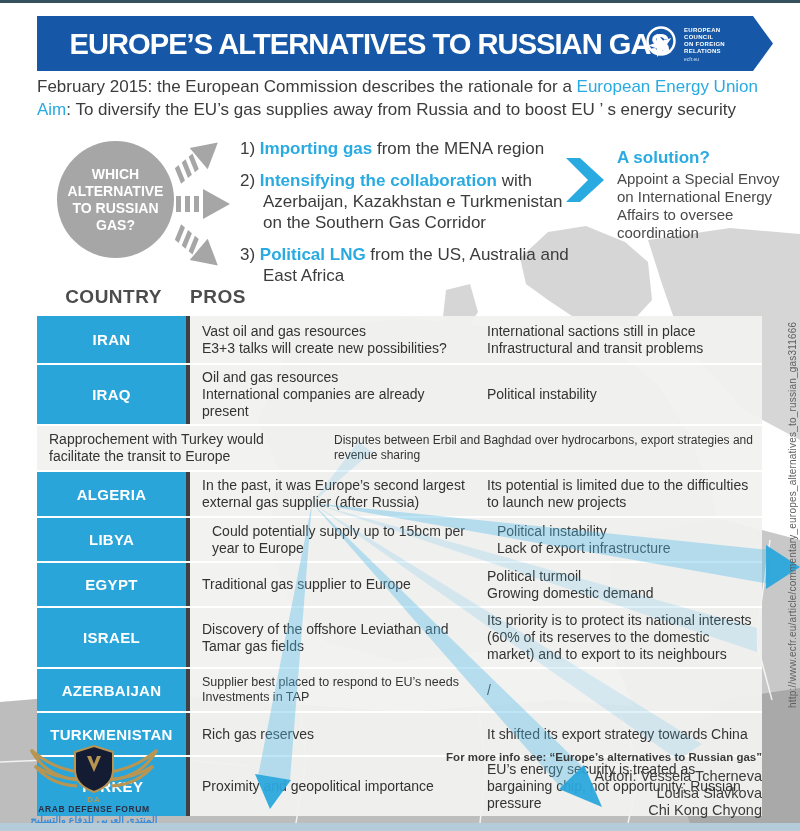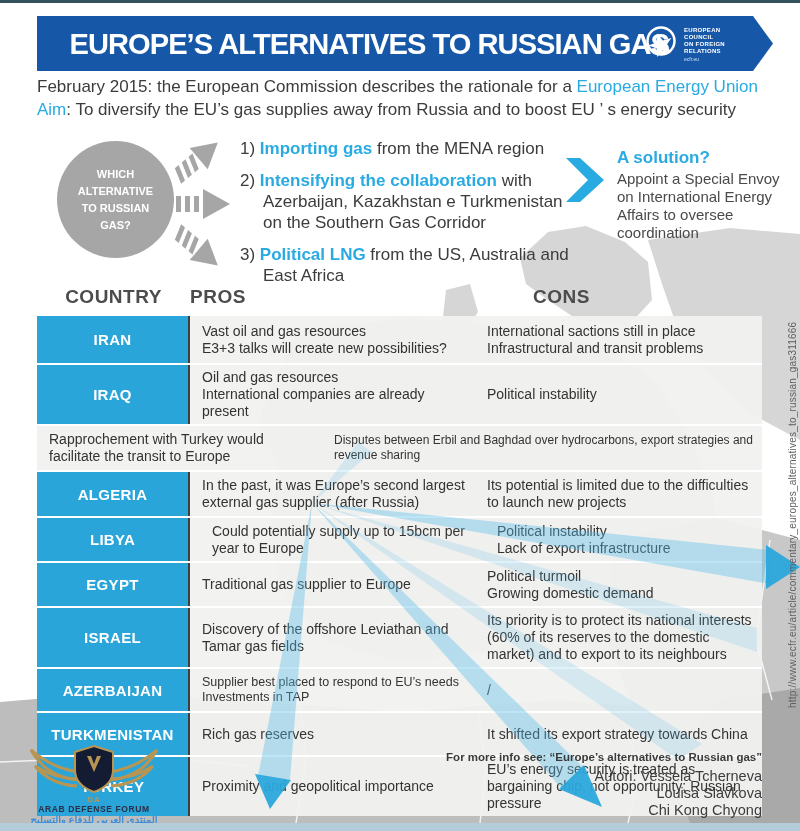--- a/index.html
+++ b/index.html
@@ -34,21 +34,21 @@
 
   
   #intro { left:37px; top:75px; width:740px; font-size:17px; line-height:23px; color:#3c3c3c; z-index:4; }
   .cy { color:#29abe2; }
   b.cy { font-weight:700; }
 
   
   #q-circle {
     left:57px; top:141px; width:117px; height:117px; border-radius:50%; background:#a6a6a6;
     display:flex; align-items:center; justify-content:center; text-align:center;
-    color:#fff; font-weight:700; font-size:11px; line-height:17px; white-space:pre-line; z-index:4;
+    color:#fff; font-weight:700; font-size:14px; line-height:17px; white-space:pre-line; z-index:4;
   }
   #fan-arrows { left:168px; top:136px; z-index:4; }
 
   
   #alt-list { left:240px; top:138px; width:340px; font-size:17px; line-height:21px; color:#3c3c3c; z-index:4; }
   .alt { padding-left:23px; text-indent:-23px; margin-bottom:11px; }
 
   
   #solution-chevron { left:566px; top:158px; z-index:4; }
 
@@ -61,21 +61,21 @@
   #col-headers { left:37px; top:286px; width:725px; display:flex; z-index:4;
     font-weight:700; font-size:19px; color:#4c4c4c; letter-spacing:.5px; }
   #hd-country { width:153px; text-align:center; }
   #hd-pros  { width:285px; text-align:left; }
   #hd-cons  { flex:1; padding-left:58px; }
 
   #rows { left:37px; top:316px; width:725px; z-index:2; }
   .row { display:flex; align-items:stretch; background:rgba(241,241,240,0.95); border-top:2px solid rgba(255,255,255,0.95); }
   .row:first-child { border-top:none; }
   .cc {
-    width:153px; background:#29a5da; border-right:2px solid #404040;
+    width:153px; background:#29a5da; border-right:4px solid #404040;
     display:flex; align-items:center; justify-content:center;
     color:#fff; font-weight:700; font-size:15px; letter-spacing:.3px; text-align:center;
   }
   .pc { width:285px; padding:4px 10px 4px 12px; display:flex; align-items:center;
         font-size:14px; line-height:17px; color:#333; white-space:pre-line; }
   .nc { flex:1; padding:4px 6px 4px 12px; display:flex; align-items:center;
         font-size:14px; line-height:17px; color:#333; white-space:pre-line; }
   .r0 .pc,.r0 .nc { min-height:47px; } .r1 .pc { min-height:42px; }
   .r2 .pc { min-height:44px; } .r3 .pc { min-height:44px; } .r4 .pc { min-height:43px;margin-left:10px; }
   .r5 .pc { min-height:43px; } .r6 .pc { min-height:52px; } .r7 .pc { min-height:42px; }
@@ -220,21 +220,20 @@
   </svg>
 
   <div id="solution" class="abs">
     <div id="solution-title">A solution?</div>
     <div id="solution-text">Appoint a Special Envoy on International Energy Affairs to oversee coordination</div>
   </div>
 
   <div id="col-headers" class="abs">
     <div id="hd-country">COUNTRY</div>
     <div id="hd-pros">PROS</div>
-    <div id="hd-cons">CONS</div>
   </div>
 
   <div id="rows" class="abs">
     <div class="row r0">
       <div class="cc">IRAN</div>
       <div class="pc">Vast oil and gas resources
 E3+3 talks will create new possibilities?</div>
       <div class="nc">International sactions still in place
 Infrastructural and transit problems</div>
     </div>

